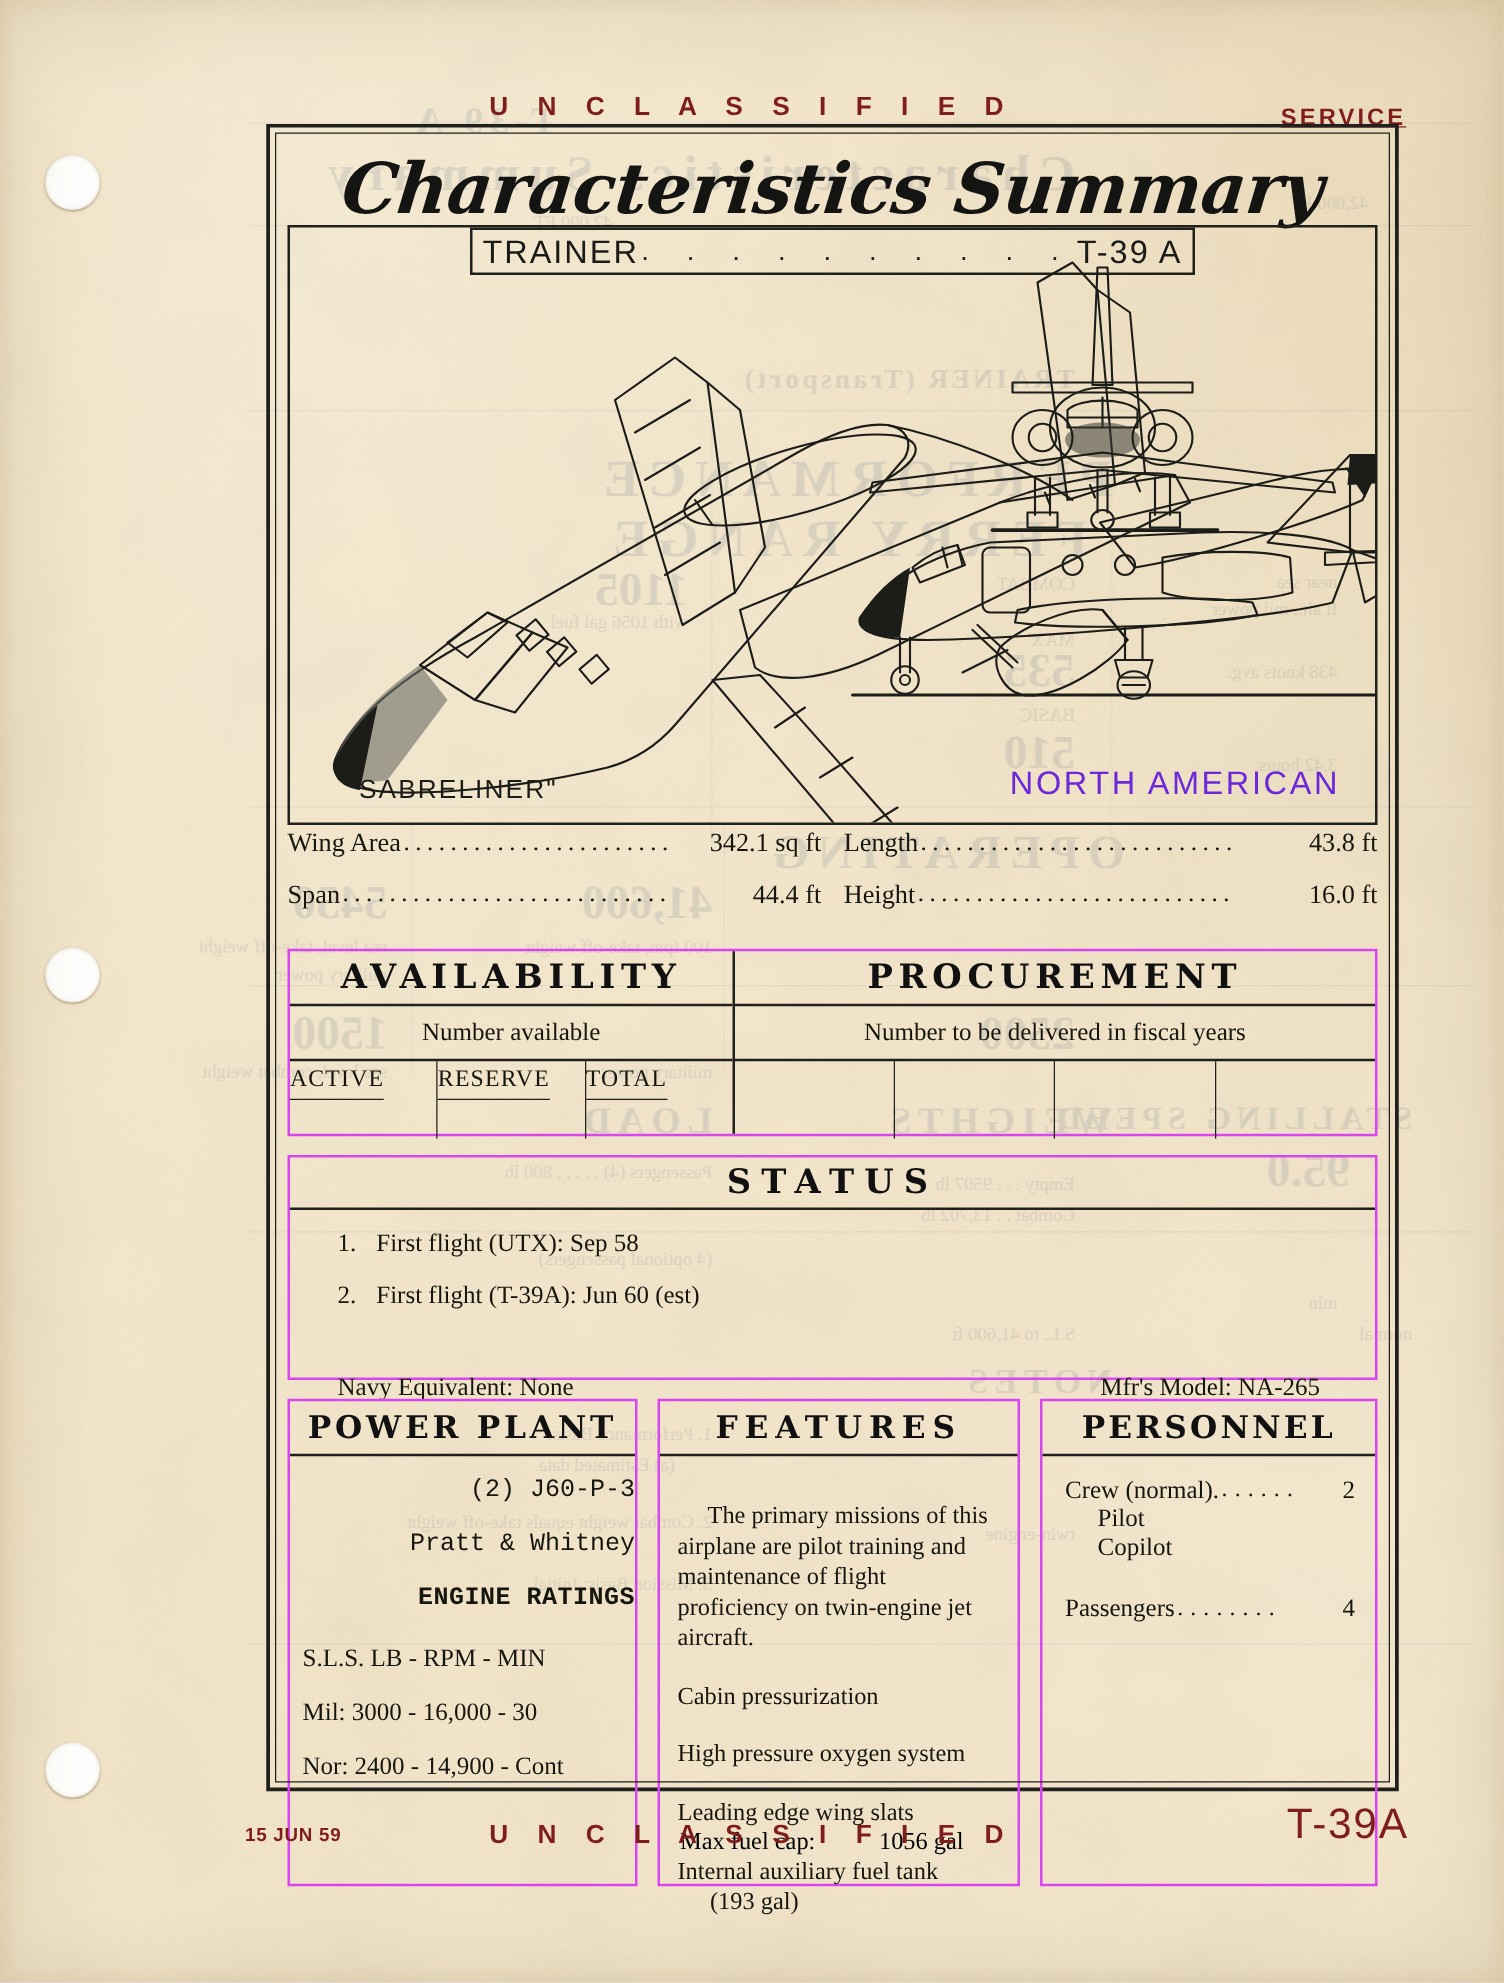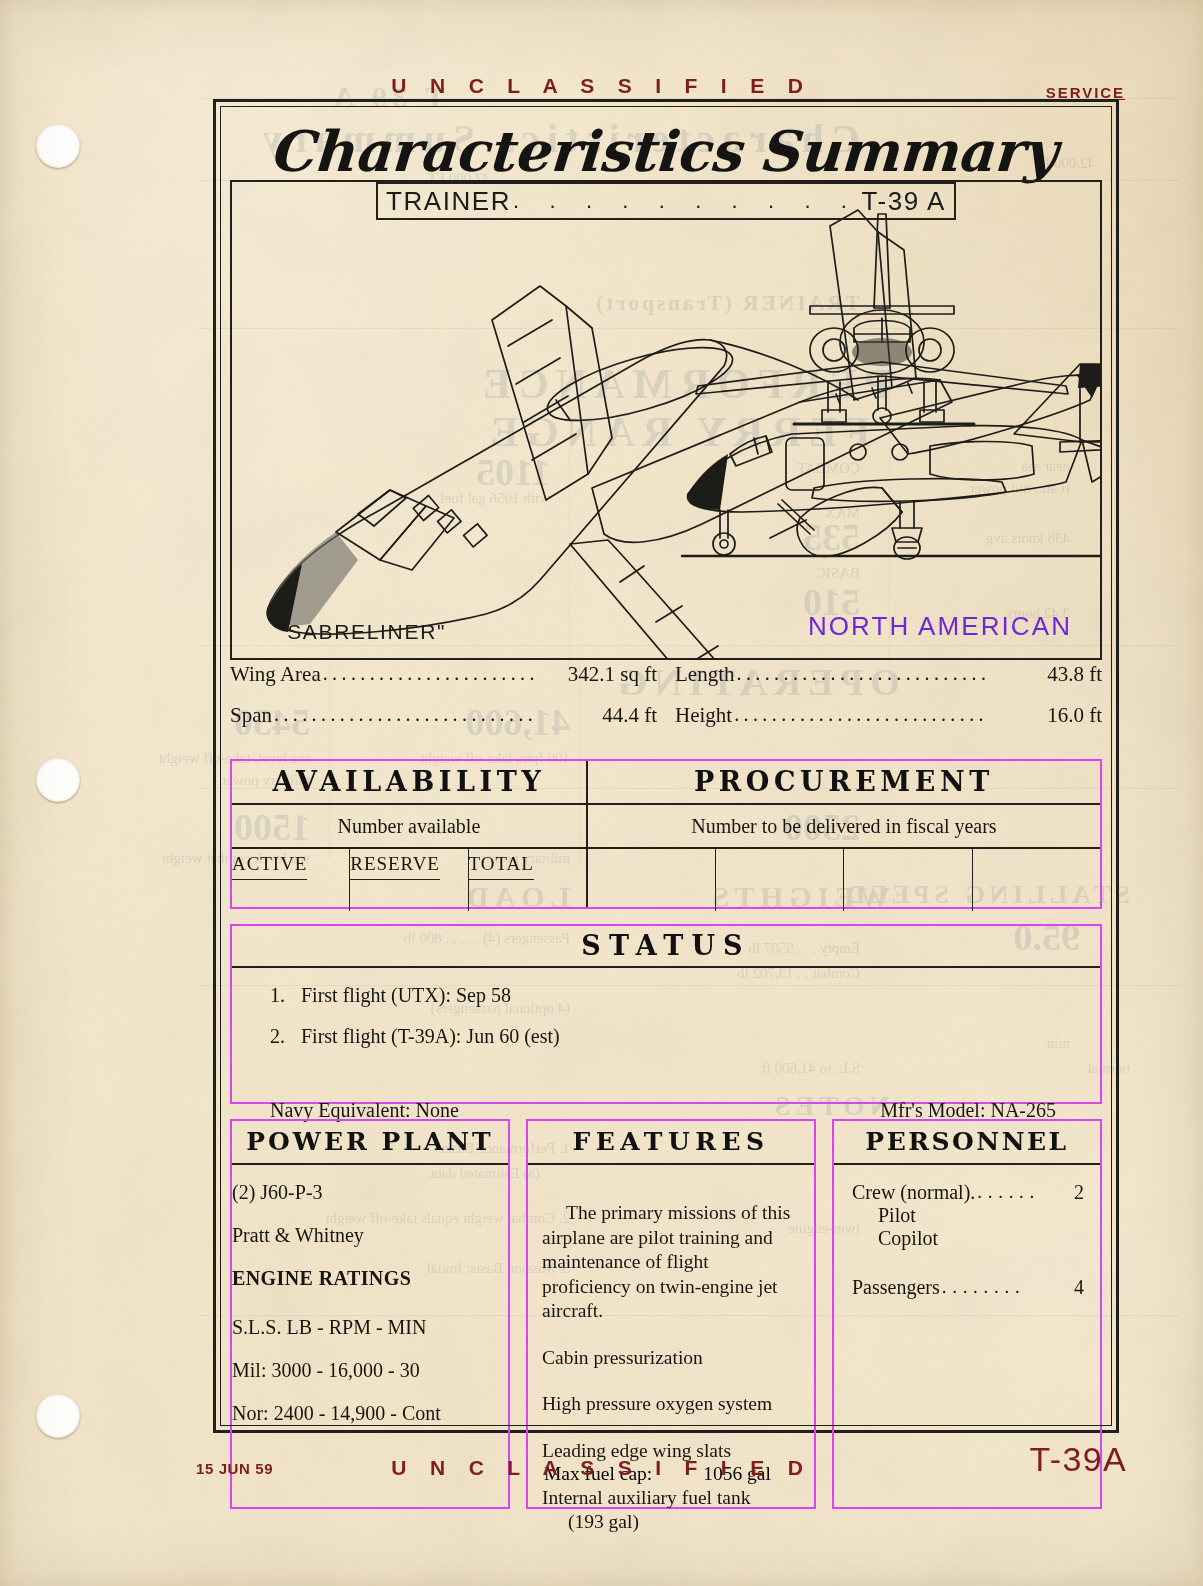--- a/index.html
+++ b/index.html
@@ -41,21 +41,21 @@
   #bleed .sm{font-size:15px;}
   #bleed .ln{position:absolute;background:#7d93ab;height:1px;opacity:.75;}
   #bleed .vln{position:absolute;background:#7d93ab;width:1px;opacity:.6;}
 
   
   .toplbl{
     position:absolute;font-family:"Liberation Sans",sans-serif;
     color:#7f1d1d;font-weight:bold;
   }
   #unclassified-top{left:0;right:0;top:74px;text-align:center;font-size:21px;letter-spacing:.42em;}
-  #service-label{right:78px;top:84px;font-size:15px;letter-spacing:.13em;text-decoration:underline;}
+  #service-label{right:78px;top:84px;font-size:19px;letter-spacing:.13em;text-decoration:underline;}
   #unclassified-bottom{left:0;right:0;top:1456px;text-align:center;font-size:21px;letter-spacing:.42em;}
   #date-label{left:196px;top:1460px;font-size:15px;letter-spacing:.04em;}
   #model-bottom{right:76px;top:1440px;font-size:34px;letter-spacing:.04em;font-weight:normal;}
 
   
   #frame{
     position:absolute;left:213px;top:99px;width:900px;height:1328px;
     border:3px solid #20201c;background:transparent;
   }
   #frame:after{
@@ -143,22 +143,22 @@
   
   .bcol{top:1017px;height:390px;}
   #powerplant{left:14px;width:280px;}
   #features{left:310px;width:290px;}
   #personnel{left:616px;width:270px;}
   .bcol .boxhead{height:42px;line-height:42px;font-size:25px;letter-spacing:.12em;}
   #features .boxhead{letter-spacing:.22em;}
   #personnel .boxhead{letter-spacing:.1em;}
 
   .pp-body{font-size:20px;color:#16160f;padding-top:16px;}
-  .pp-center{text-align:left;margin-bottom:20px;}
-  .pp-rat{}
+  .pp-center{text-align:right;margin-bottom:20px;font-family:Liberation Mono, monospace;}
+  .pp-rat{padding-left:10px;}
   .pp-rat .rowline{margin-bottom:20px;white-space:nowrap;}
 
   .ft-body{font-size:19.5px;color:#16160f;padding:12px 12px 0 14px;line-height:1.26;}
   .ft-para{text-indent:24px;margin-bottom:22px;margin-top:24px;}
   .ft-item{margin-bottom:22px;}
   .ft-sub{padding-left:26px;}
   #maxfuel{position:absolute;left:16px;bottom:22px;font-size:19.5px;}
   #maxfuel .v{margin-left:46px;}
 
   .pe-body{font-size:20px;color:#16160f;padding:16px 0 0 18px;}

